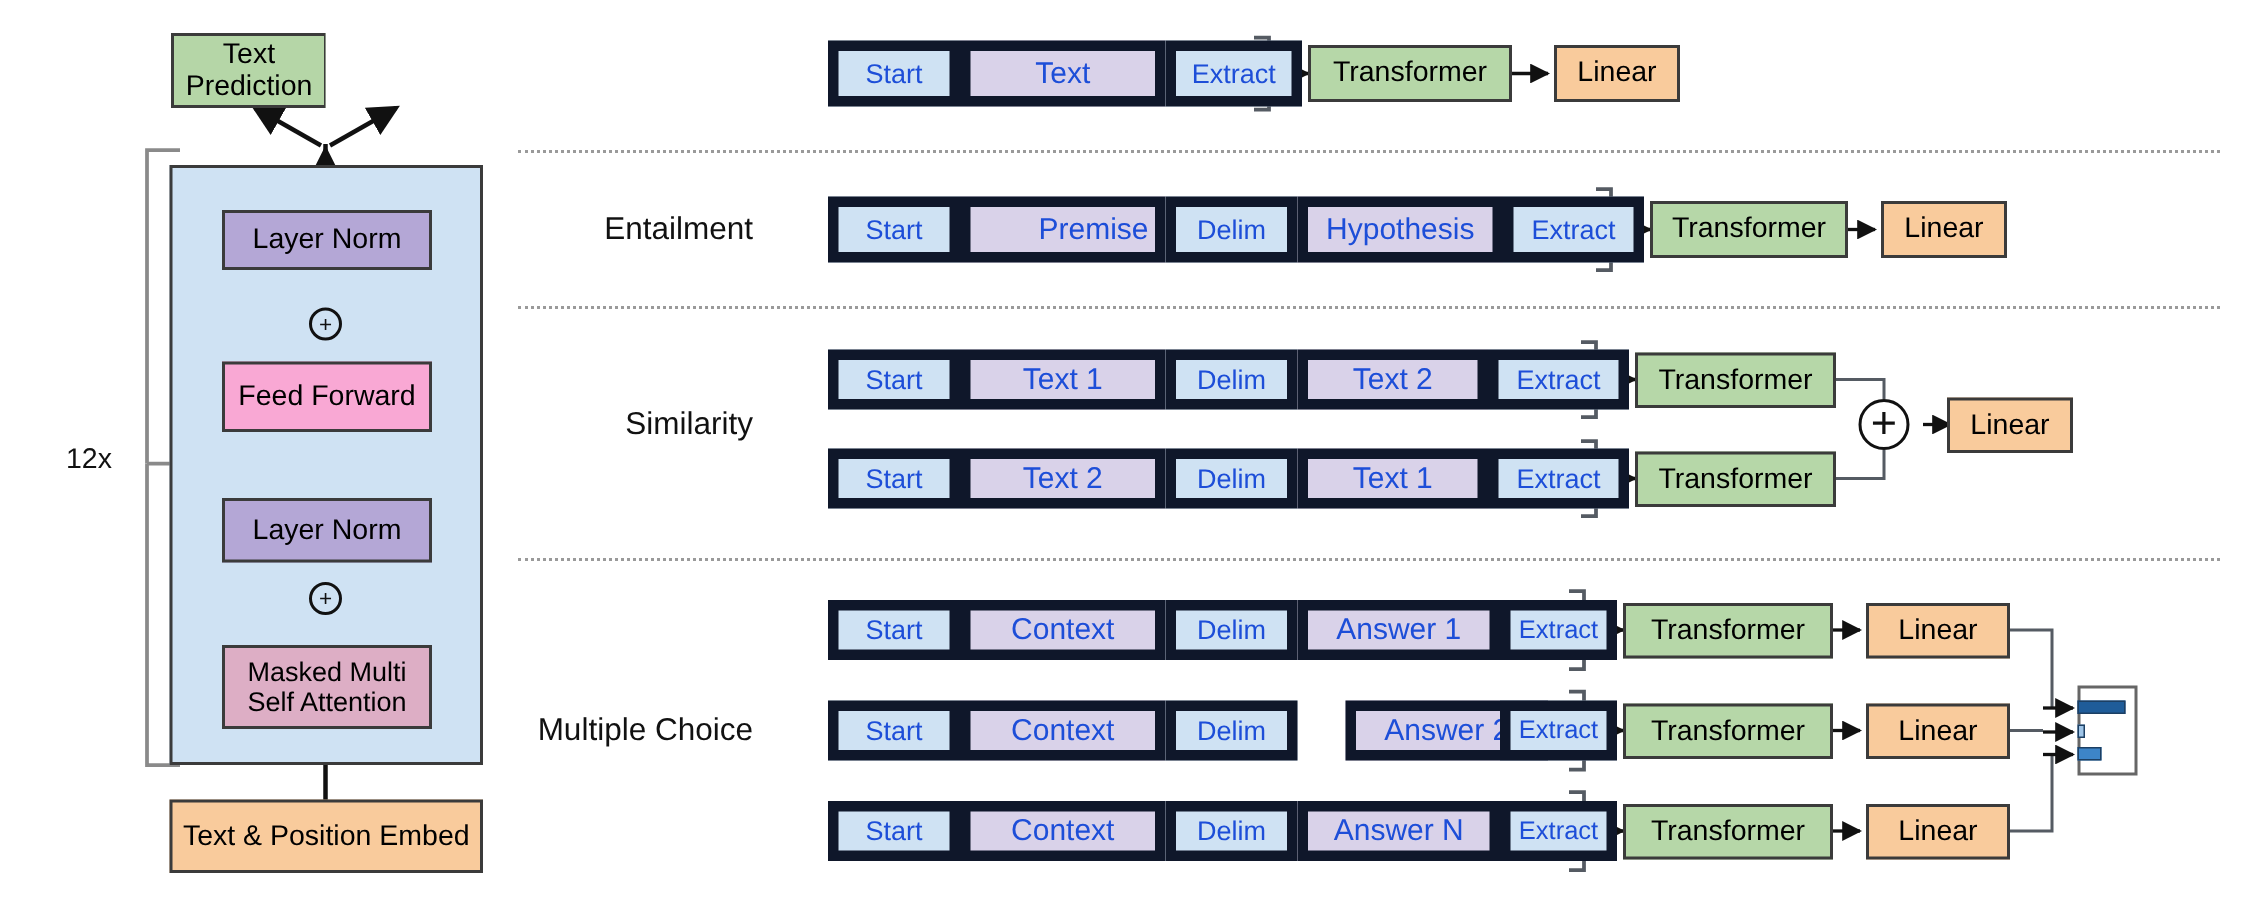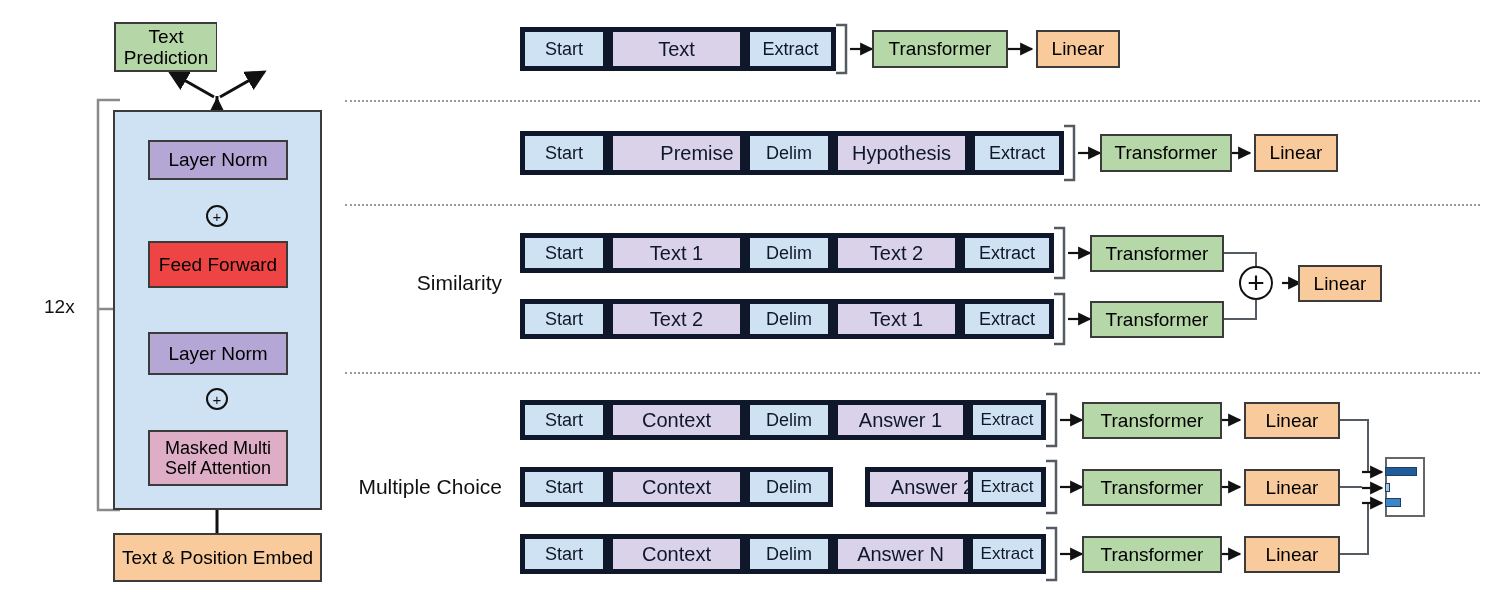--- a/index.html
+++ b/index.html
@@ -12,39 +12,39 @@
   .nodebox{
     position:absolute;box-sizing:border-box;
     border:2px solid #3b3b3b;
     display:flex;align-items:center;justify-content:center;
     text-align:center;line-height:1.12;
     font-size:19px;color:#000;
     white-space:pre-line;
   }
   .seg{
     position:absolute;box-sizing:border-box;
-    border:5px solid #0f172a;
+    border:7px solid #0f172a;
     display:flex;align-items:center;justify-content:center;
-    font-size:18px;color:#0f172a;
+    font-size:18px;color:#1d4ed8;margin-left:32px;
   }
   .rowlabel{
     position:absolute;box-sizing:border-box;
     display:flex;align-items:center;justify-content:flex-end;
     font-size:21px;color:#111;white-space:nowrap;
   }
   .plainlabel{
     position:absolute;font-size:19px;color:#111;white-space:nowrap;
   }
 
   
   .c-green-light{background:#b5d6a7;}
   .c-green-dark{background:#92c47d;}
   .c-green{background:#b6d7a8;}
   .c-purple{background:#b4a7d6;}
-  .c-yellow{background:#ef4444;}
+  .c-yellow{background:#f9a8d4;}
   .c-pink{background:#ddaec5;}
   .c-orange{background:#f9cb9c;}
   .c-tok-blue{background:#cfe2f3;}
   .c-tok-purple{background:#d9d2e9;}
 
   .blockbg{
     position:absolute;box-sizing:border-box;
     background:#cfe2f3;border:2px solid #3b3b3b;
   }
 
@@ -199,20 +199,21 @@
   <div class="dotted" style="left:345px;top:372px;width:1135px;"></div>
 
 
   <div class="seg c-tok-blue" style="left:520px;top:27px;width:88px;height:44px;">Start</div>
   <div class="seg c-tok-purple" style="left:608px;top:27px;width:137px;height:44px;font-size:20px;">Text</div>
   <div class="seg c-tok-blue" style="left:745px;top:27px;width:91px;height:44px;">Extract</div>
 
   <div class="nodebox c-green" style="left:872px;top:30px;width:136px;height:38px;">Transformer</div>
   <div class="nodebox c-orange" style="left:1036px;top:30px;width:84px;height:38px;">Linear</div>
 
+  <div class="rowlabel" style="left:330px;top:138px;width:172px;height:30px;">Entailment</div>
 
   <div class="seg c-tok-blue" style="left:520px;top:131px;width:88px;height:44px;">Start</div>
   <div class="seg c-tok-purple" style="left:608px;top:131px;width:137px;height:44px;font-size:20px;padding-left:41px;">Premise</div>
   <div class="seg c-tok-blue" style="left:745px;top:131px;width:88px;height:44px;">Delim</div>
   <div class="seg c-tok-purple" style="left:833px;top:131px;width:137px;height:44px;font-size:20px;">Hypothesis</div>
   <div class="seg c-tok-blue" style="left:970px;top:131px;width:94px;height:44px;">Extract</div>
 
   <div class="nodebox c-green" style="left:1100px;top:134px;width:132px;height:38px;">Transformer</div>
   <div class="nodebox c-orange" style="left:1254px;top:134px;width:84px;height:38px;">Linear</div>
 

